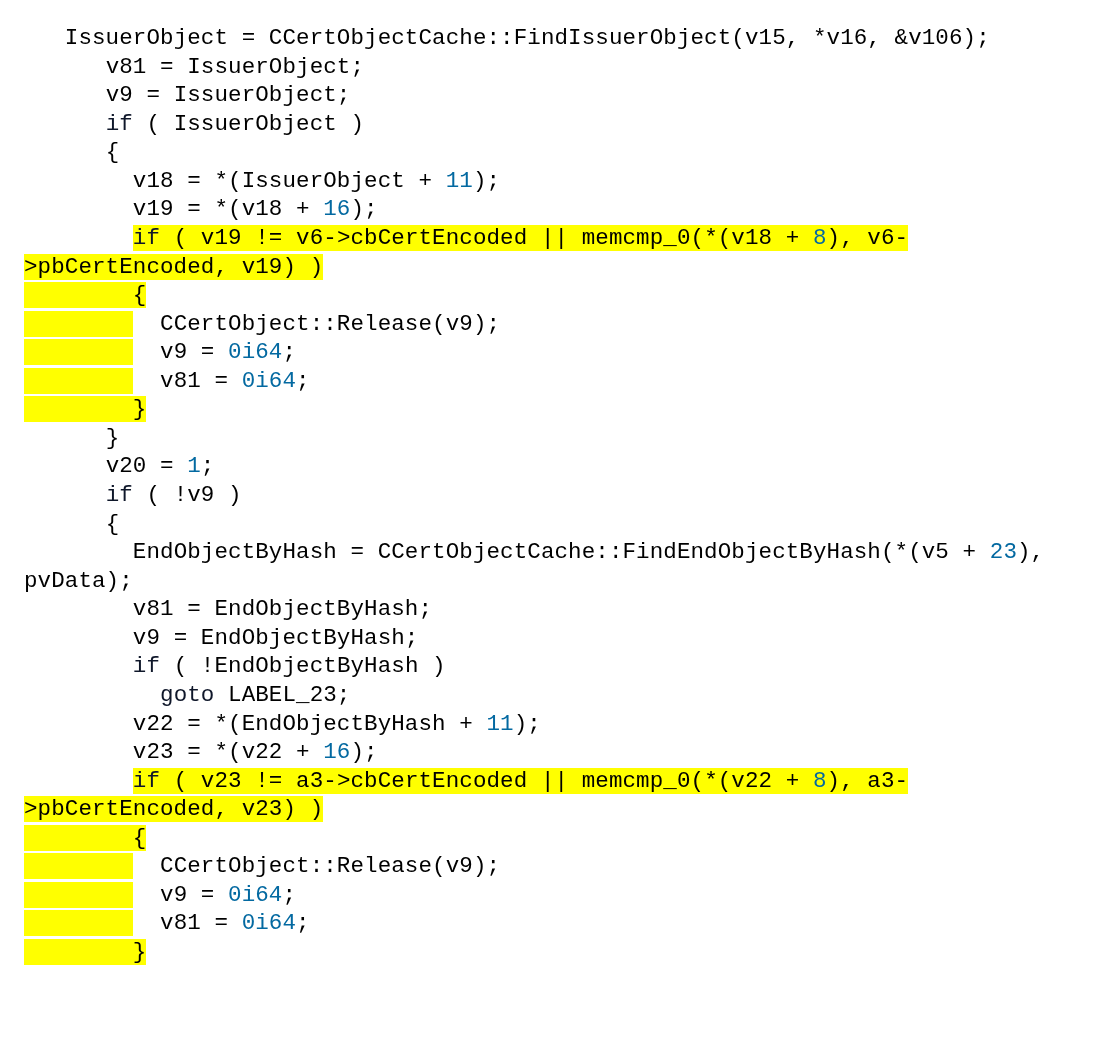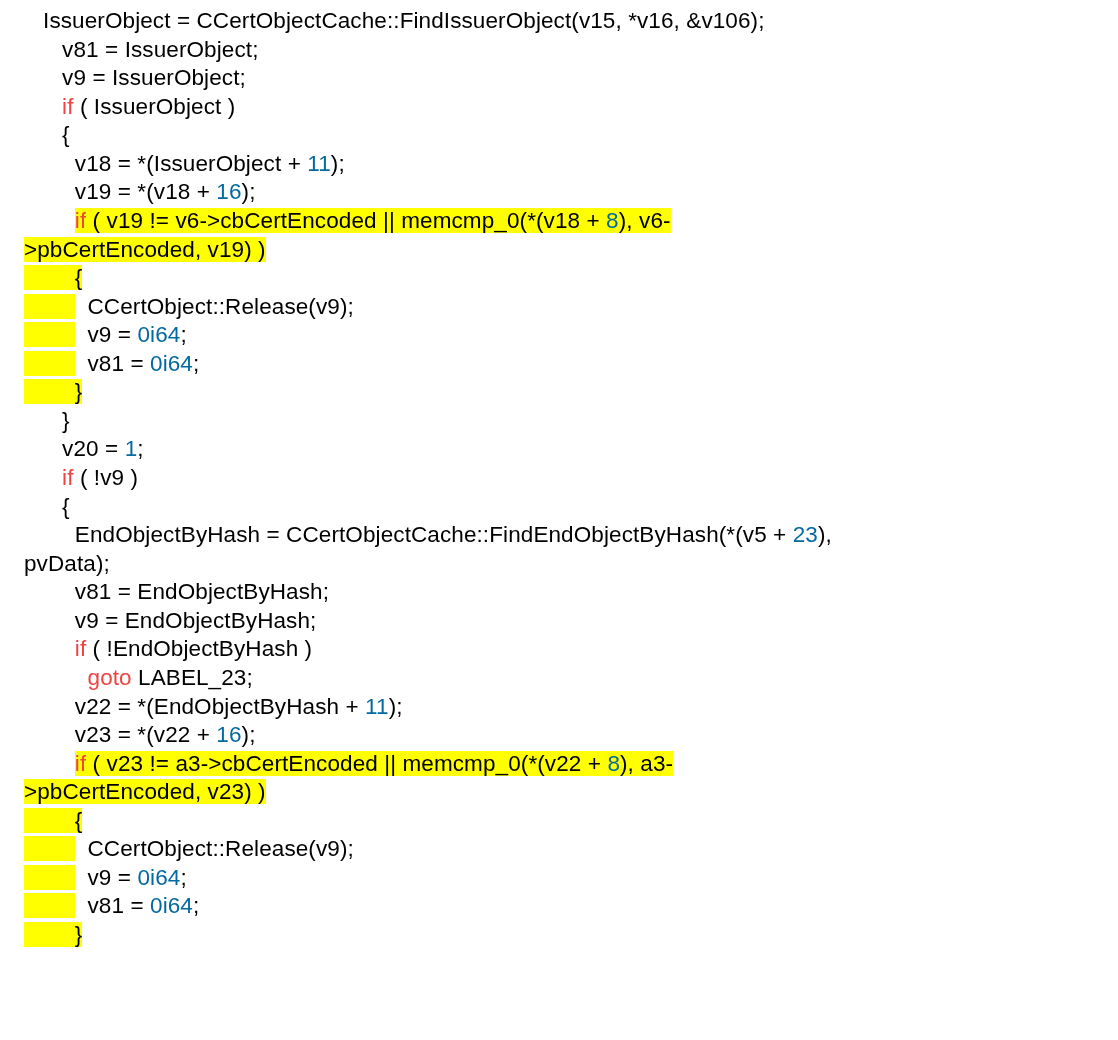--- a/index.html
+++ b/index.html
@@ -3,31 +3,31 @@
 <meta charset="utf-8">
 <style>
   html, body {
     margin: 0;
     padding: 0;
     background: #ffffff;
   }
   .page {
     width: 1118px;
     box-sizing: border-box;
-    padding: 7px 24px 24px 24px;
-    font-family: Liberation Sans, sans-serif;
+    padding: 24px 24px 24px 24px;
+    font-family: Liberation Mono, monospace;
     font-size: 22.5px;
     line-height: 1.27;
     white-space: pre;
     color: #000000;
     letter-spacing: 0.1px;
   }
   .line {
     display: block;
   }
-  .kw { color: #ef4444; } 
+  .kw { color: #0f172a; } 
   .num { color: #0369a1; } 
   .hl { background: #ffff00; }
 </style>
 </head>
 <body>
 
 <div class="page" id="code-root"><span class="line"><span>   </span><span>IssuerObject = CCertObjectCache::FindIssuerObject(v15, *v16, &amp;v106);</span></span><span class="line"><span>      </span><span>v81 = IssuerObject;</span></span><span class="line"><span>      </span><span>v9 = IssuerObject;</span></span><span class="line"><span>      </span><span class="kw">if</span><span> ( IssuerObject )</span></span><span class="line"><span>      </span><span>{</span></span><span class="line"><span>        </span><span>v18 = *(IssuerObject + </span><span class="num">11</span><span>);</span></span><span class="line"><span>        </span><span>v19 = *(v18 + </span><span class="num">16</span><span>);</span></span><span class="line"><span>        </span><span class="kw hl">if</span><span class="hl"> ( v19 != v6-&gt;cbCertEncoded || memcmp_0(*(v18 + </span><span class="num hl">8</span><span class="hl">), v6-</span></span><span class="line"><span class="hl">&gt;pbCertEncoded, v19) )</span></span><span class="line"><span class="hl">        {</span></span><span class="line"><span class="hl">        </span><span>  CCertObject::Release(v9);</span></span><span class="line"><span class="hl">        </span><span>  v9 = </span><span class="num">0i64</span><span>;</span></span><span class="line"><span class="hl">        </span><span>  v81 = </span><span class="num">0i64</span><span>;</span></span><span class="line"><span class="hl">        }</span></span><span class="line"><span>      </span><span>}</span></span><span class="line"><span>      </span><span>v20 = </span><span class="num">1</span><span>;</span></span><span class="line"><span>      </span><span class="kw">if</span><span> ( !v9 )</span></span><span class="line"><span>      </span><span>{</span></span><span class="line"><span>        </span><span>EndObjectByHash = CCertObjectCache::FindEndObjectByHash(*(v5 + </span><span class="num">23</span><span>),</span></span><span class="line"><span>pvData);</span></span><span class="line"><span>        </span><span>v81 = EndObjectByHash;</span></span><span class="line"><span>        </span><span>v9 = EndObjectByHash;</span></span><span class="line"><span>        </span><span class="kw">if</span><span> ( !EndObjectByHash )</span></span><span class="line"><span>          </span><span class="kw">goto</span><span> LABEL_23;</span></span><span class="line"><span>        </span><span>v22 = *(EndObjectByHash + </span><span class="num">11</span><span>);</span></span><span class="line"><span>        </span><span>v23 = *(v22 + </span><span class="num">16</span><span>);</span></span><span class="line"><span>        </span><span class="kw hl">if</span><span class="hl"> ( v23 != a3-&gt;cbCertEncoded || memcmp_0(*(v22 + </span><span class="num hl">8</span><span class="hl">), a3-</span></span><span class="line"><span class="hl">&gt;pbCertEncoded, v23) )</span></span><span class="line"><span class="hl">        {</span></span><span class="line"><span class="hl">        </span><span>  CCertObject::Release(v9);</span></span><span class="line"><span class="hl">        </span><span>  v9 = </span><span class="num">0i64</span><span>;</span></span><span class="line"><span class="hl">        </span><span>  v81 = </span><span class="num">0i64</span><span>;</span></span><span class="line"><span class="hl">        }</span></span></div>
 
 </body></html>

